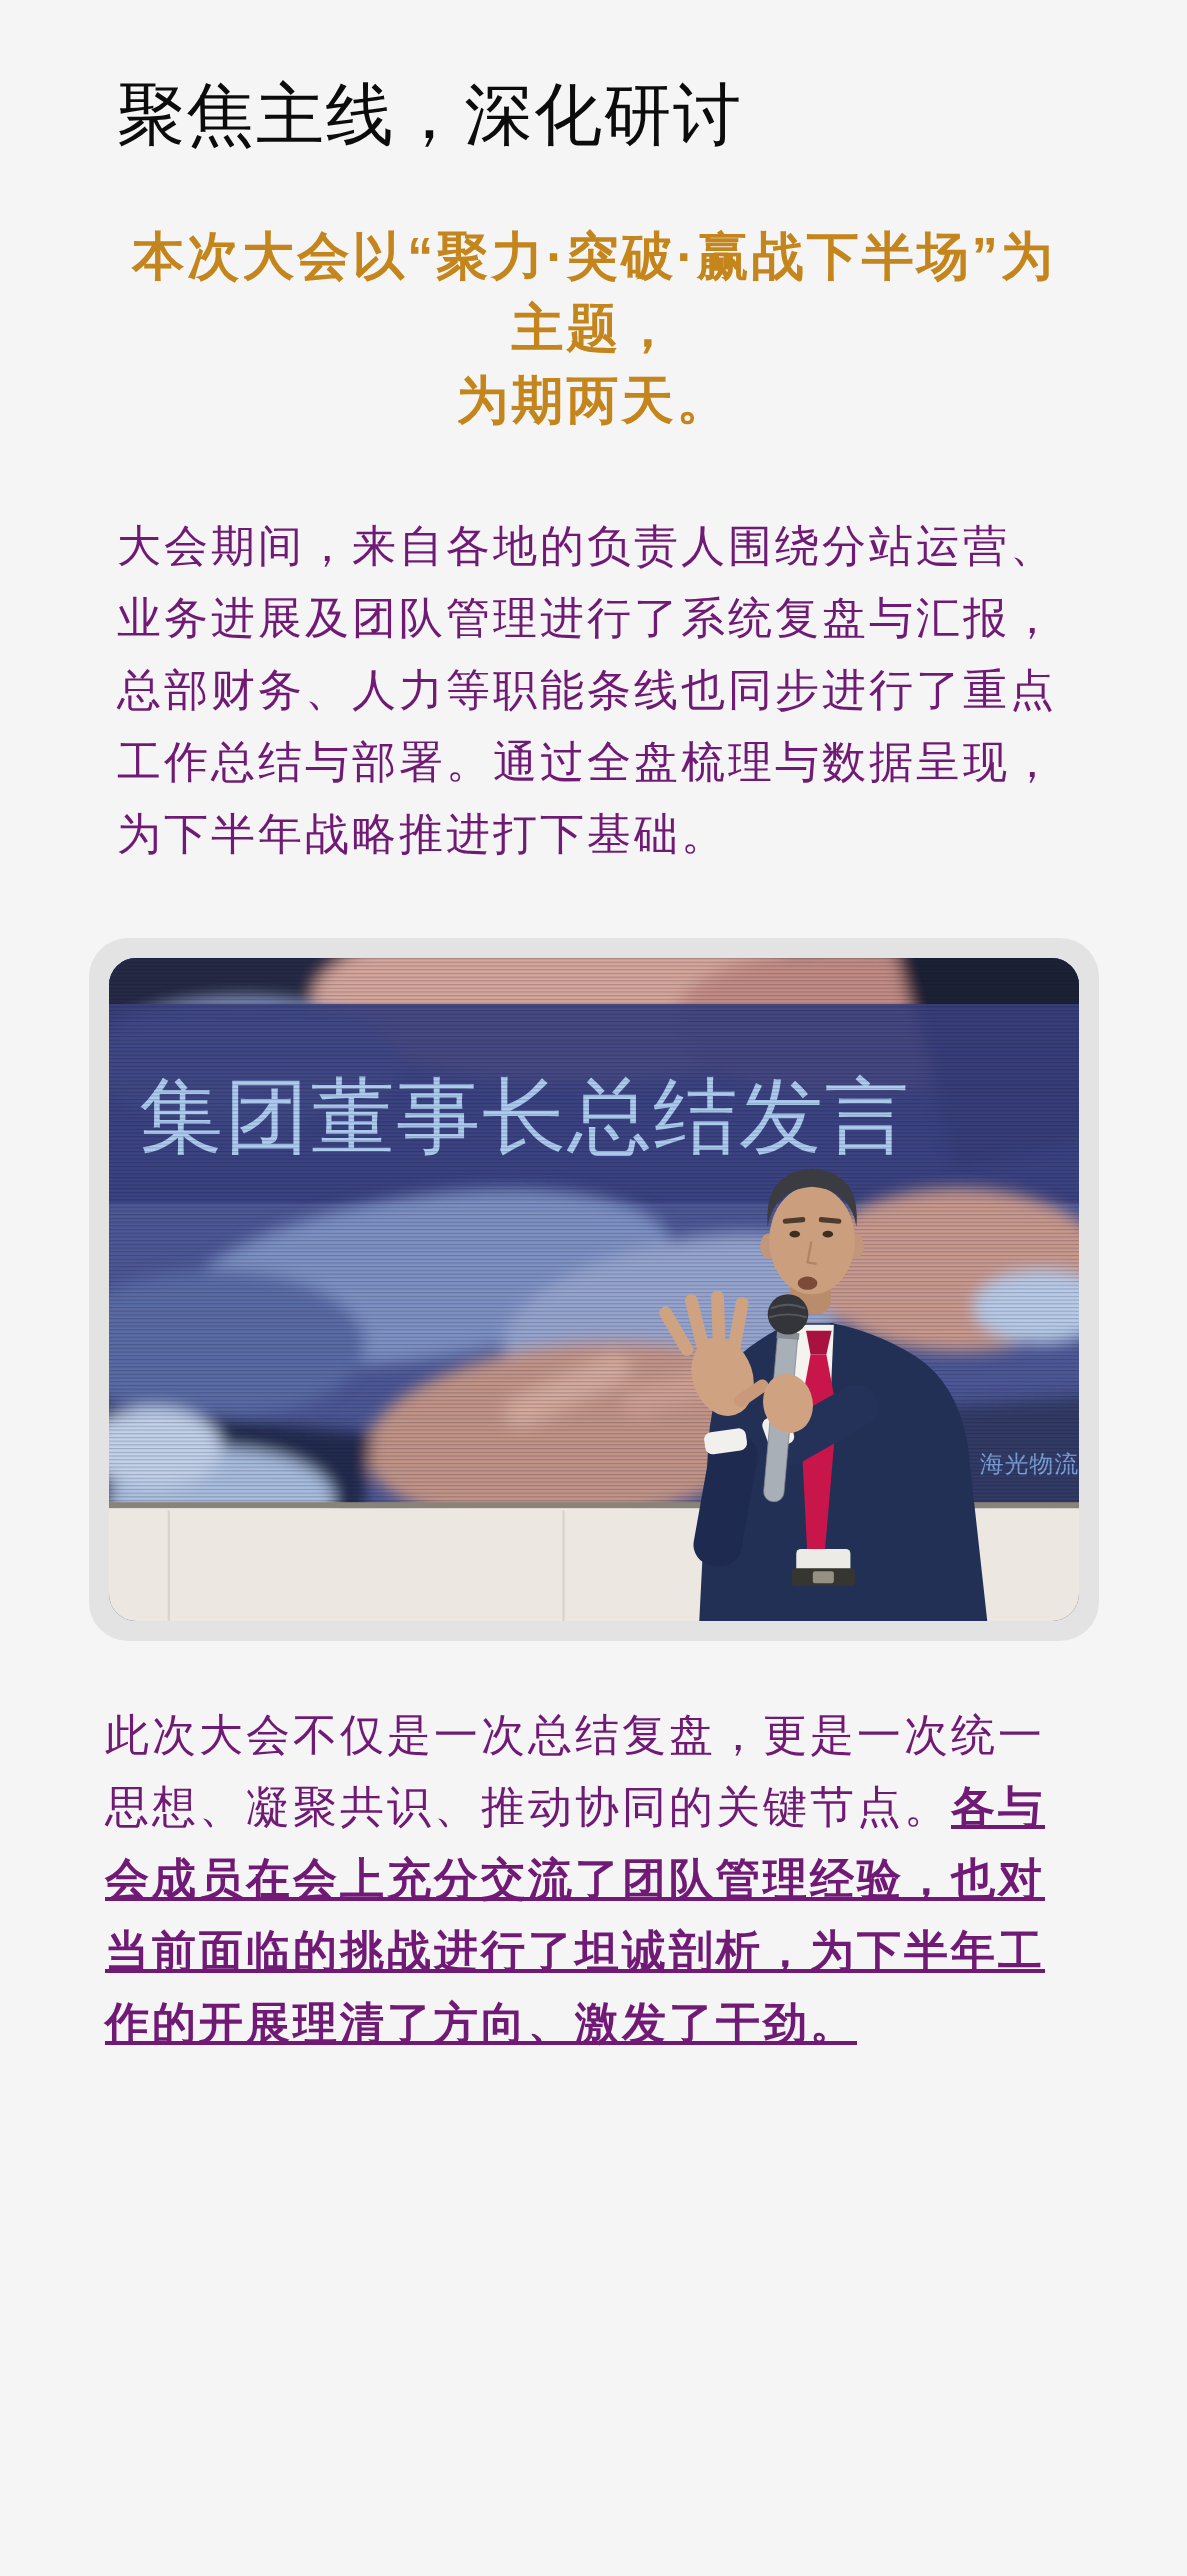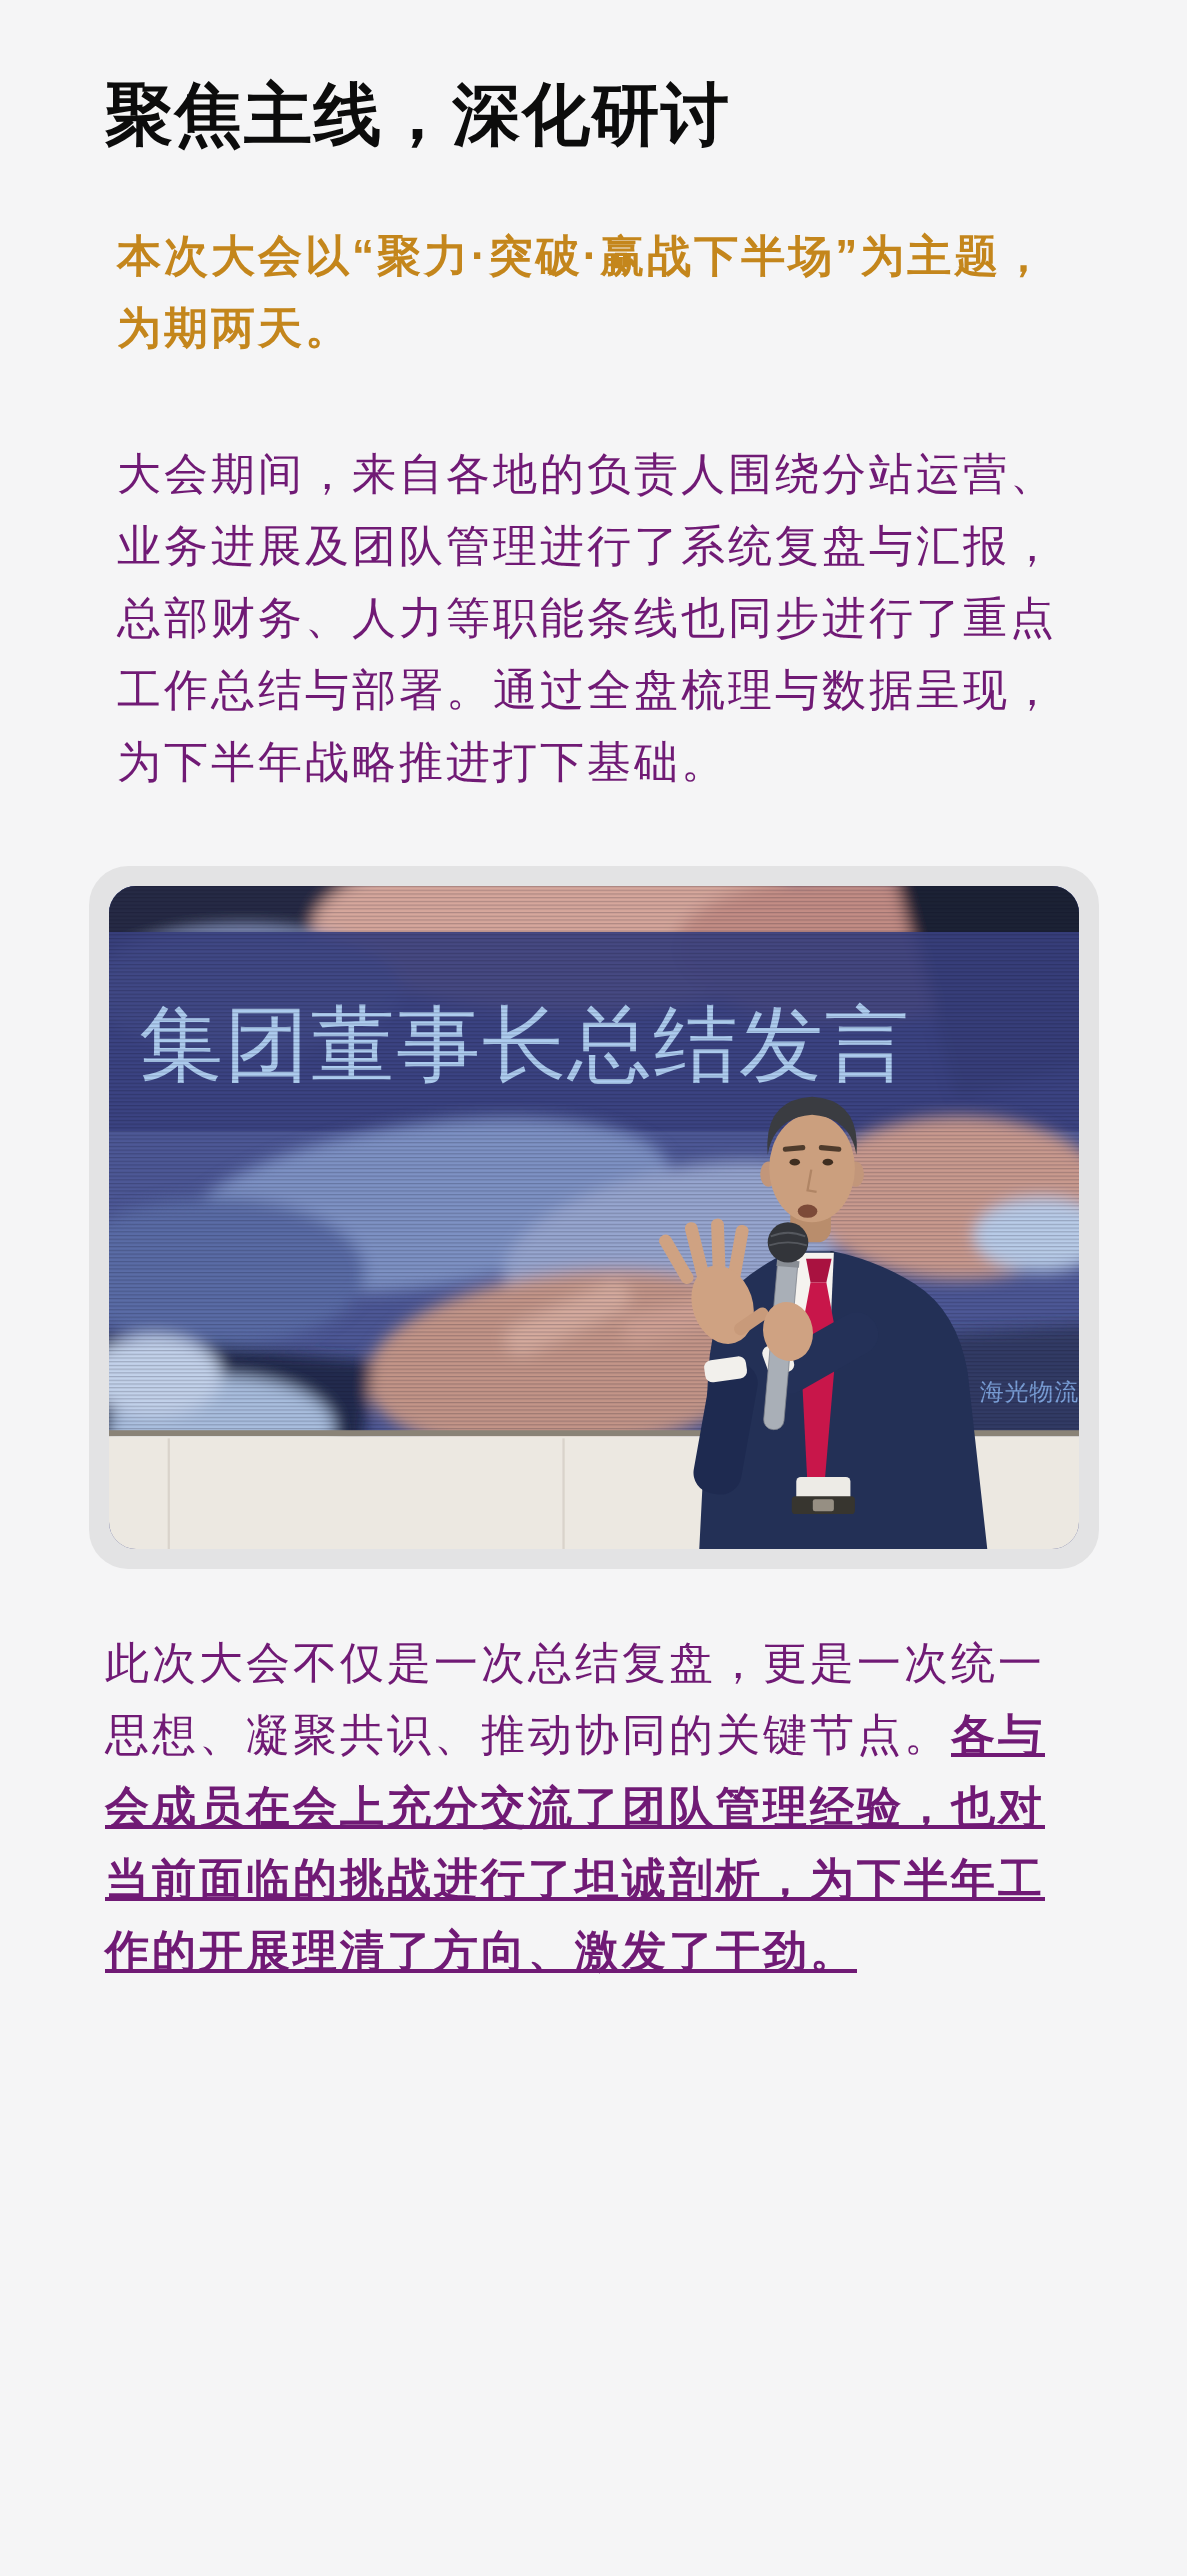--- a/index.html
+++ b/index.html
@@ -8,36 +8,37 @@
     height: 2576px;
     overflow: hidden;
     background: #F5F5F6;
     font-family: "Liberation Sans", sans-serif;
     color: #151515;
     -webkit-text-size-adjust: none;
   }
   .page { padding: 0 89px; box-sizing: border-box; }
 
   h1.title {
-    margin: 0 16px;
+    margin: 0 28px;
     padding-top: 73px;
     font-size: 68px;
     line-height: 83px;
-    font-weight: 700;
+    font-weight: 400;
     letter-spacing: 1.5px;
     color: #0c0c0c;
     white-space: pre-line;
   }
   p { white-space: pre-line; }
   .lead {
     margin: 64px 28px 0;
-    font-size: 44px;
+    font-size: 52px;
     line-height: 72px;
     font-weight: 700;
     letter-spacing: 3px;
+    text-align: center;
   }
   .body-para {
     margin: 74px 28px 0;
     font-size: 44px;
     line-height: 72px;
     font-weight: 400;
     letter-spacing: 3px;
     color: #701a75;
   }
   #p-topics { margin-top: 77px; }

